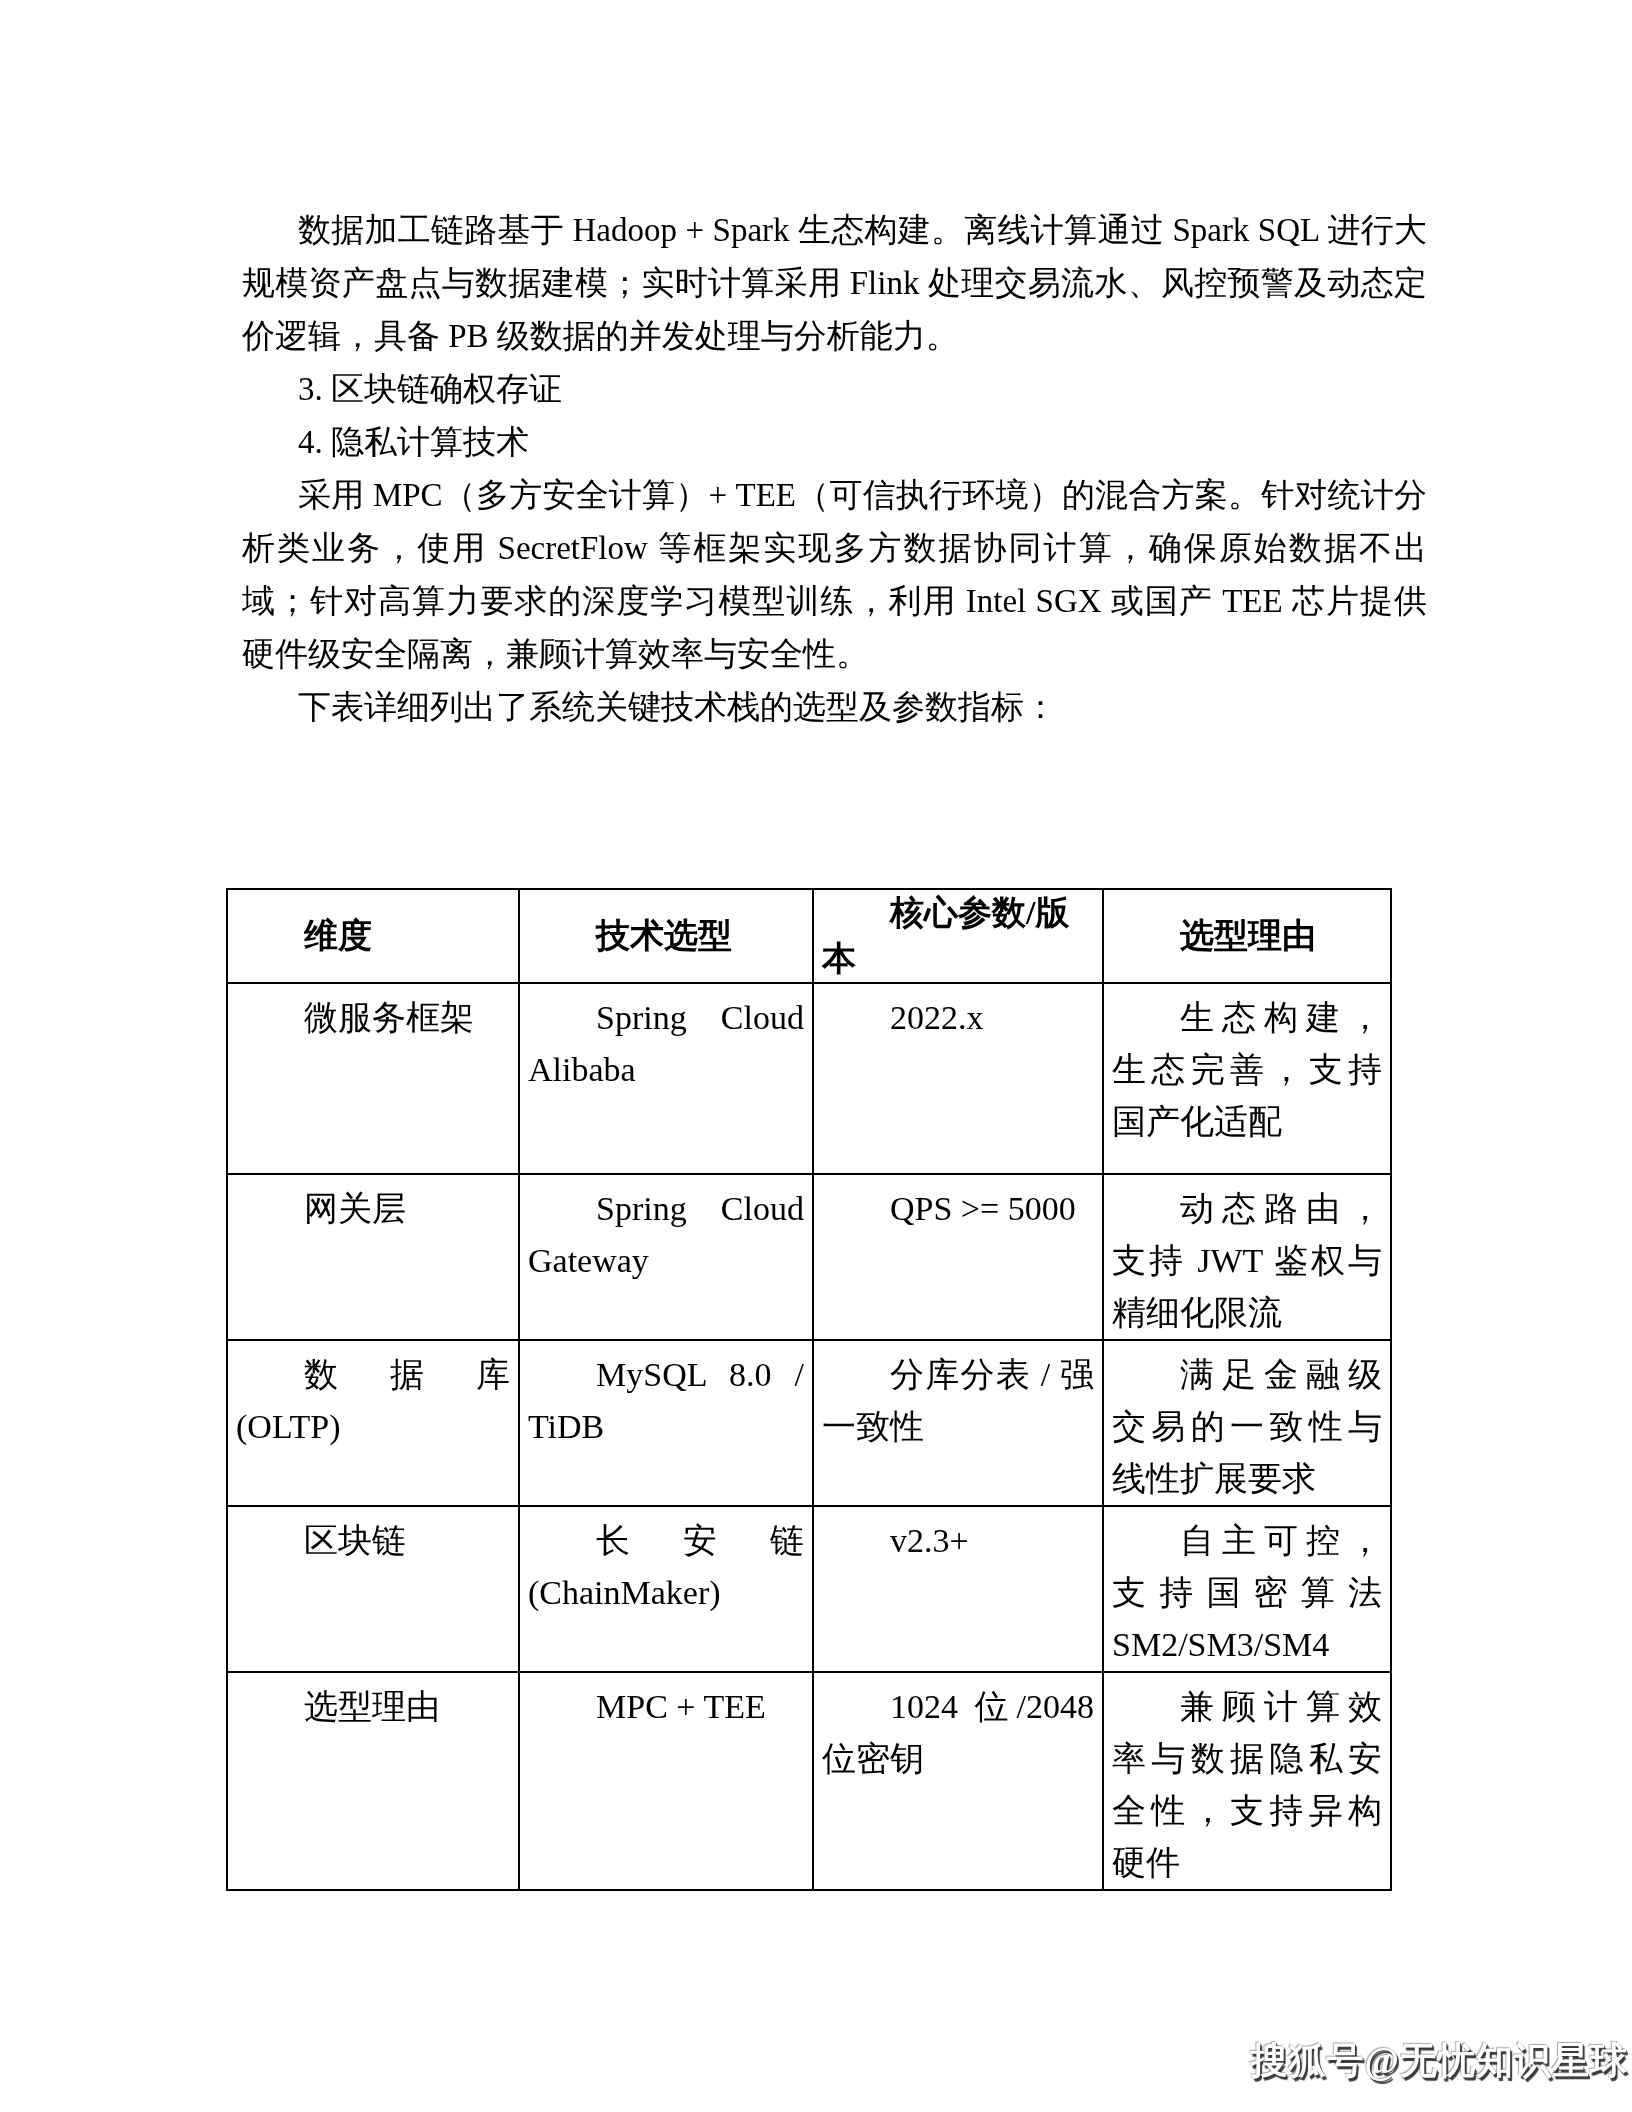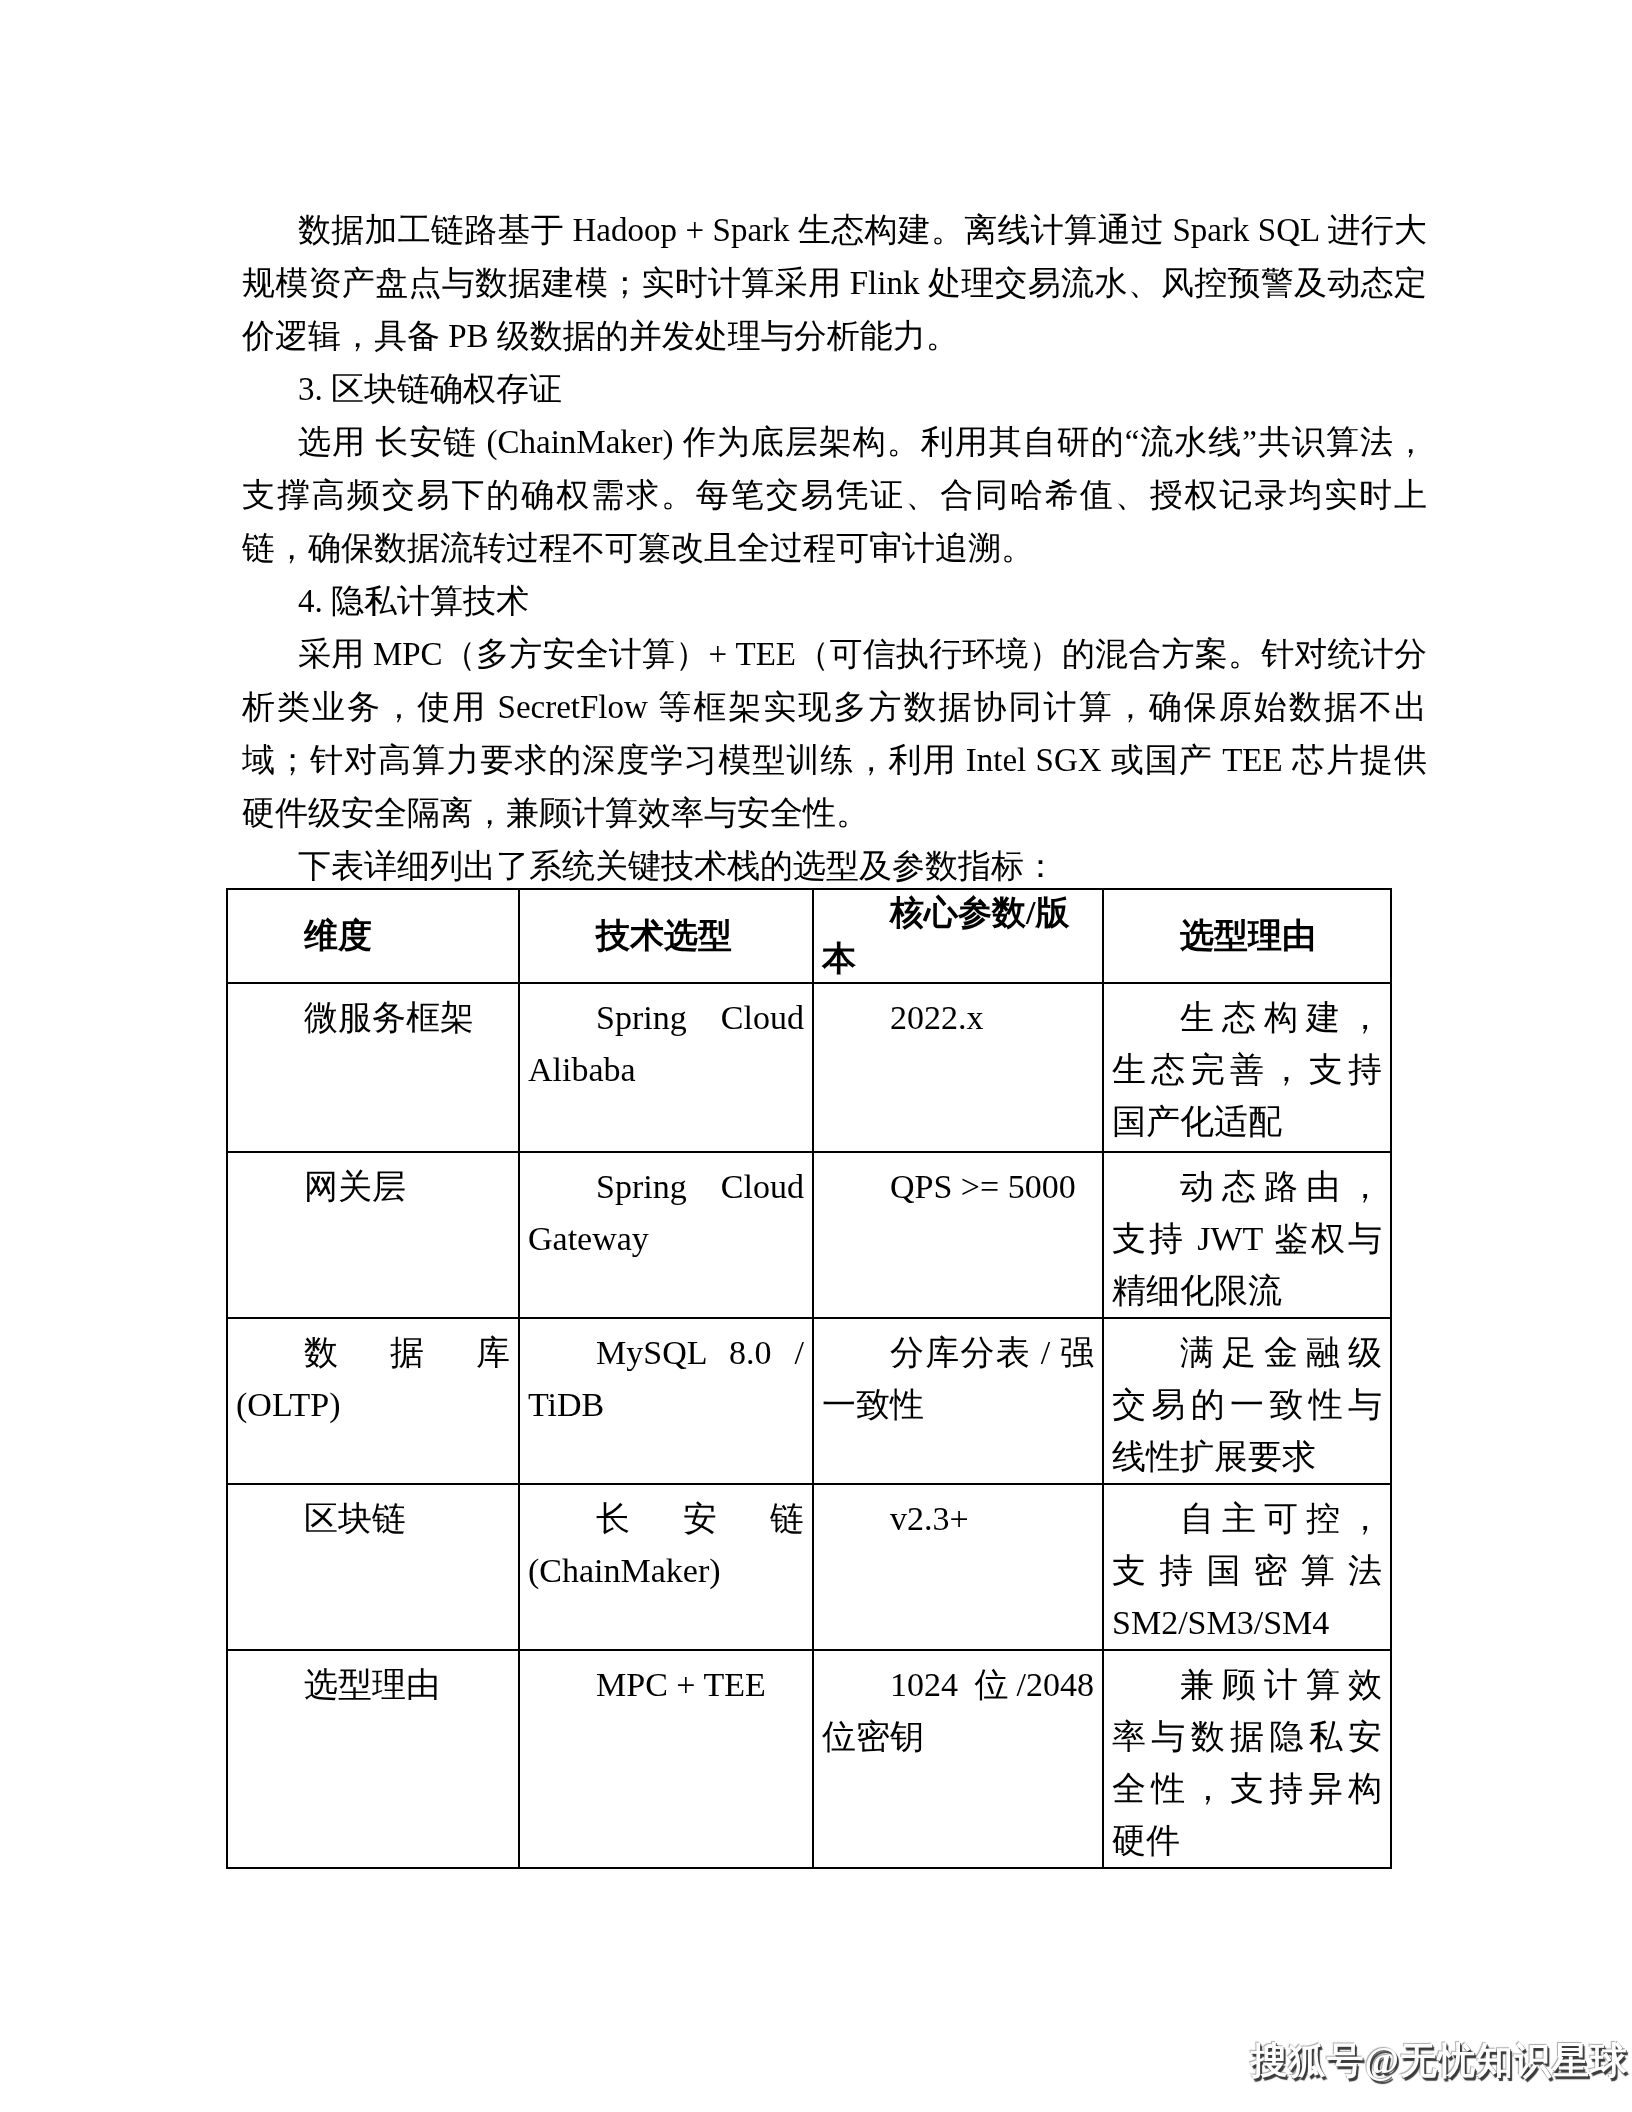--- a/index.html
+++ b/index.html
@@ -57,21 +57,21 @@
     line-height: 46px;
     padding: 0 8px;
     vertical-align: middle;
     text-align: left;
   }
   table.spec-table tbody td {
     font-weight: normal;
     line-height: 52px;
     padding: 8px 8px 0 8px;
   }
-  tr.r0 { height: 169px; border-radius: 31px; }
+  tr.r0 { height: 191px; border-radius: 31px; }
   tr.r1 { height: 160px; }
   tr.r2 { height: 161px; margin-left: 33px; }
   tr.r3 { height: 161px; }
   tr.r4 { height: 163px; border-radius: 10px; }
   tr.r5 { height: 160px; }
 
   
   .watermark {
     position: absolute;
     top: 2036px;
@@ -85,21 +85,20 @@
   }
 </style>
 </head>
 <body>
 
 <div class="page">
 
   <div class="text-flow">
     <p class="para">数据加工链路基于 Hadoop + Spark 生态构建。离线计算通过 Spark SQL 进行大规模资产盘点与数据建模；实时计算采用 Flink 处理交易流水、风控预警及动态定价逻辑，具备 PB 级数据的并发处理与分析能力。</p>
     <p class="para">3. 区块链确权存证</p>
-    <p class="para">选用 长安链 (ChainMaker) 作为底层架构。利用其自研的“流水线”共识算法，支撑高频交易下的确权需求。每笔交易凭证、合同哈希值、授权记录均实时上链，确保数据流转过程不可篡改且全过程可审计追溯。</p>
     <p class="para">4. 隐私计算技术</p>
     <p class="para">采用 MPC（多方安全计算）+ TEE（可信执行环境）的混合方案。针对统计分析类业务，使用 SecretFlow 等框架实现多方数据协同计算，确保原始数据不出域；针对高算力要求的深度学习模型训练，利用 Intel SGX 或国产 TEE 芯片提供硬件级安全隔离，兼顾计算效率与安全性。</p>
     <p class="para">下表详细列出了系统关键技术栈的选型及参数指标：</p>
   </div>
 
   <table class="spec-table">
     <colgroup>
       <col style="width:292px">
       <col style="width:294px">
       <col style="width:290px">

